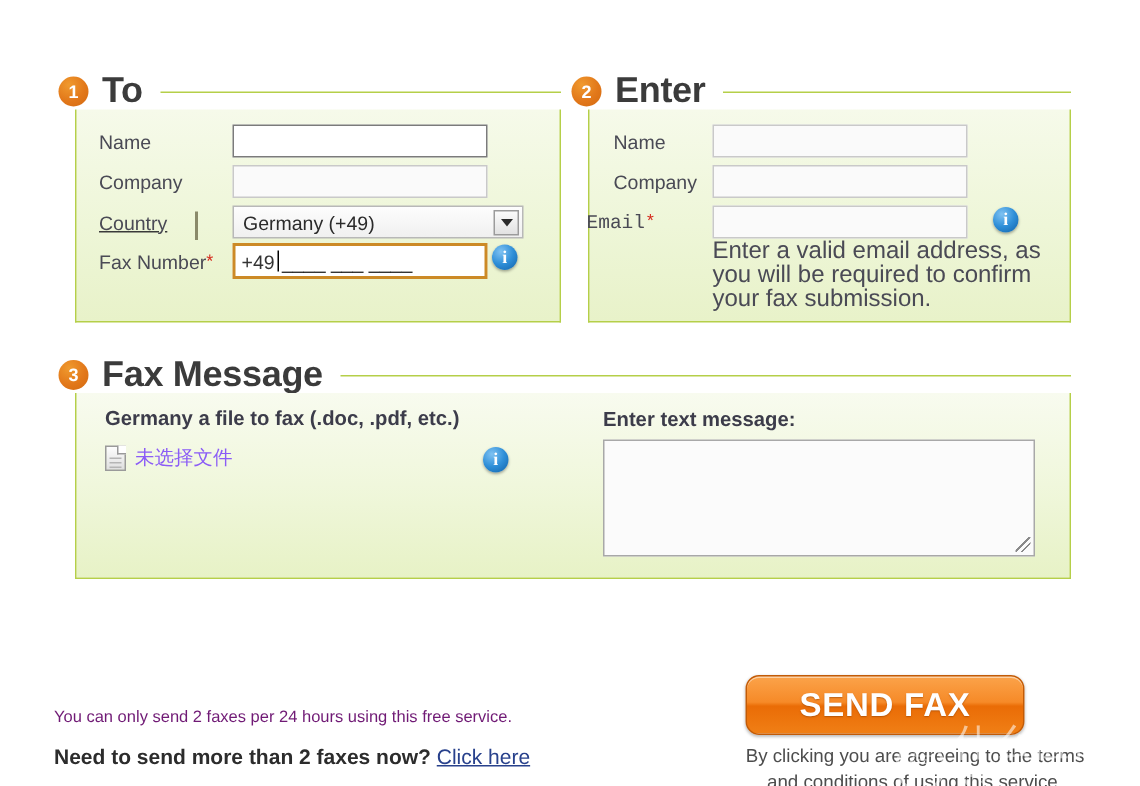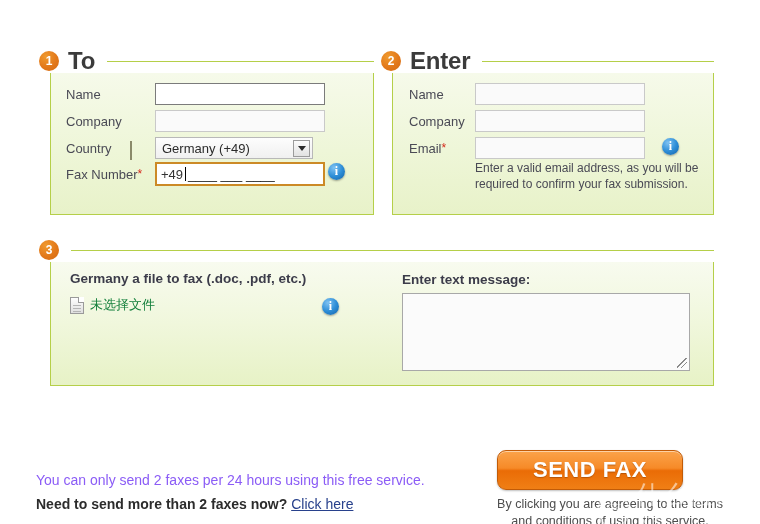--- a/index.html
+++ b/index.html
@@ -154,21 +154,21 @@
     font-size: 12px;
     font-weight: bold;
     font-family: "Liberation Serif", serif;
     line-height: 17px;
     text-align: center;
   }
 
   
   .note {
     position: absolute;
-    font-size: 12px;
+    font-size: 16px;
     line-height: 16px;
     color: #4a4a55;
     width: 236px;
   }
 
   
   .p3-label {
     position: absolute;
     font-size: 13.5px;
     font-weight: bold;
@@ -212,21 +212,21 @@
     border-radius: 2px;
     background: linear-gradient(to bottom, #fbfbfb 0%, #e6e6e6 100%);
     font-size: 13px;
     padding: 2px 7px;
     color: #111;
     font-family: "Liberation Sans", sans-serif;
     white-space: nowrap;
   }
   .file-status {
     font-size: 13px;
-    color: #15803d;
+    color: #8b5cf6;
     white-space: nowrap;
   }
   .textarea {
     position: absolute;
     box-sizing: border-box;
     border: 1px solid #a8a8a8;
     background: #fbfbfb;
     overflow: hidden;
   }
   .ta-grip {
@@ -236,22 +236,22 @@
     width: 10px;
     height: 10px;
     background:
       linear-gradient(135deg, transparent 44%, #8a8a8a 44%, #8a8a8a 52%, transparent 52%),
       linear-gradient(135deg, transparent 66%, #8a8a8a 66%, #8a8a8a 74%, transparent 74%);
   }
 
   
   .foot-line1 {
     position: absolute;
-    font-size: 14px;
-    color: #8b5cf6;
+    font-size: 11px;
+    color: #701a75;
     white-space: nowrap;
   }
   .foot-line2 {
     position: absolute;
     font-size: 14px;
     font-weight: bold;
     color: #2c2c2c;
     white-space: nowrap;
   }
   .foot-link {
@@ -325,27 +325,27 @@
 <div class="frow" style="left:66px; top:83px;">
   <span class="flabel">Name</span>
 </div>
 <input class="finput hov" type="text" style="left: 155px; top: 83px; width: 170px; position: absolute;" value="">
 
 <div class="frow" style="left:66px; top:110px;">
   <span class="flabel">Company</span>
 </div>
 <input class="finput" type="text" style="left: 155px; top: 110px; width: 170px; position: absolute;" value="">
 
-<div class="frow" style="left:66px; top:137px;">
+<div class="frow" style="left:66px; top:137px;text-decoration:underline;">
   <span class="flabel">Country</span>
 </div>
 <div style="position:absolute; left:130px; top:142px;">
   <span class="flag"></span>
 </div>
-<div class="fselect" style="position:absolute; left:155px; top:137px; width:158px;">
+<div class="fselect" style="position:absolute; left:155px; top:137px; width:194px;">
   <span>Germany (+49)</span>
   <span class="sel-arrow">
       <i></i>
     </span>
 </div>
 
 <div class="frow" style="left:66px; top:163px;">
   <span class="flabel">Fax Number</span>
     <span class="req">*</span>
 </div>
@@ -367,31 +367,32 @@
 <div class="frow" style="left:409px; top:83px;">
   <span class="flabel">Name</span>
 </div>
 <input class="finput" type="text" style="left: 475px; top: 83px; width: 170px; position: absolute;" value="">
 
 <div class="frow" style="left:409px; top:110px;">
   <span class="flabel">Company</span>
 </div>
 <input class="finput" type="text" style="left: 475px; top: 110px; width: 170px; position: absolute;" value="">
 
-<div class="frow" style="left:409px; top:137px;">
+<div class="frow" style="left:391px; top:137px;font-family:Liberation Mono, monospace;">
   <span class="flabel">Email</span>
     <span class="req">*</span>
 </div>
 <input class="finput" type="text" style="left: 475px; top: 137px; width: 170px; position: absolute;" value="">
 <span class="info-icon" style="left:662px; top:138px;">i</span>
 
 <div class="note" style="left:475px; top:160px;">Enter a valid email address, as you will be required to confirm your fax submission.</div>
 
 <div class="section-head" style="left:39px; top:237px; width:675px;">
   <span class="badge">3</span>
+  <span class="section-title">Fax Message</span>
   <span class="head-rule"></span>
 </div>
 
 <div class="panel p3" style="left:50px; top:262px; width:664px; height:124px;"></div>
 
 <div class="p3-label" style="left:70px; top:271px;">Germany a file to fax (.doc, .pdf, etc.)</div>
 
 <div class="file-row" style="left:70px; top:296px;">
   <span class="doc-ico"></span>
   <span class="file-status">未选择文件</span>

